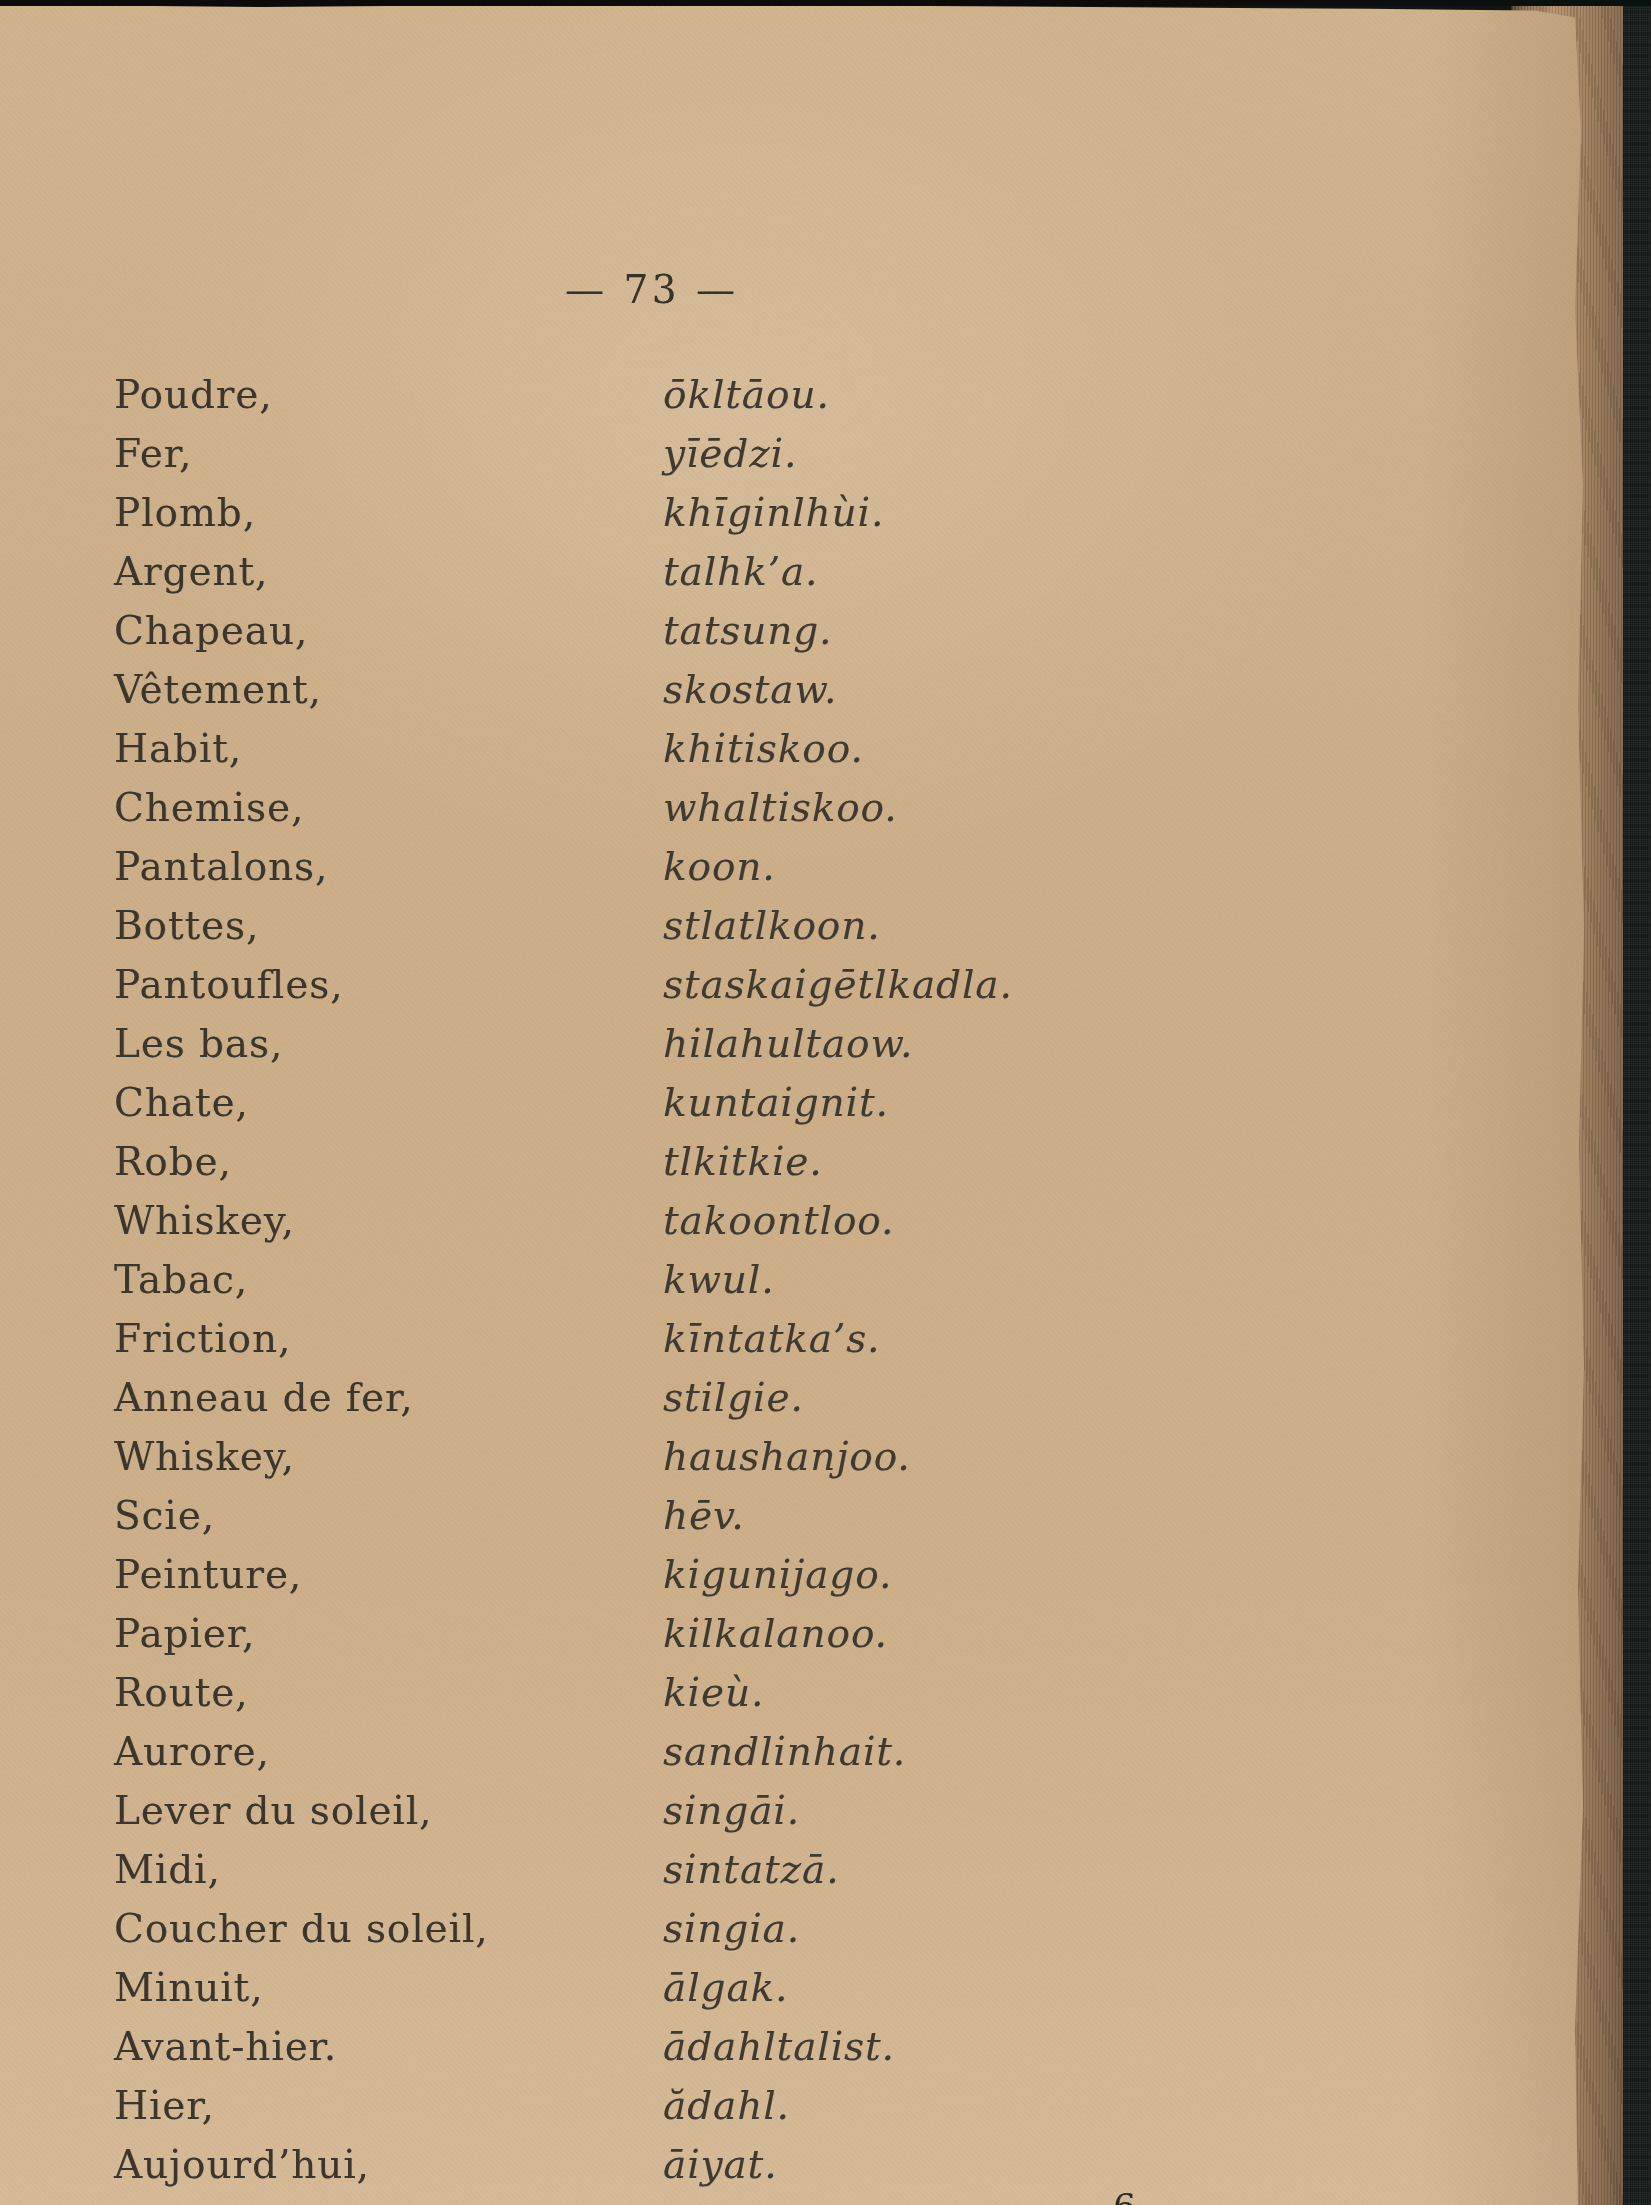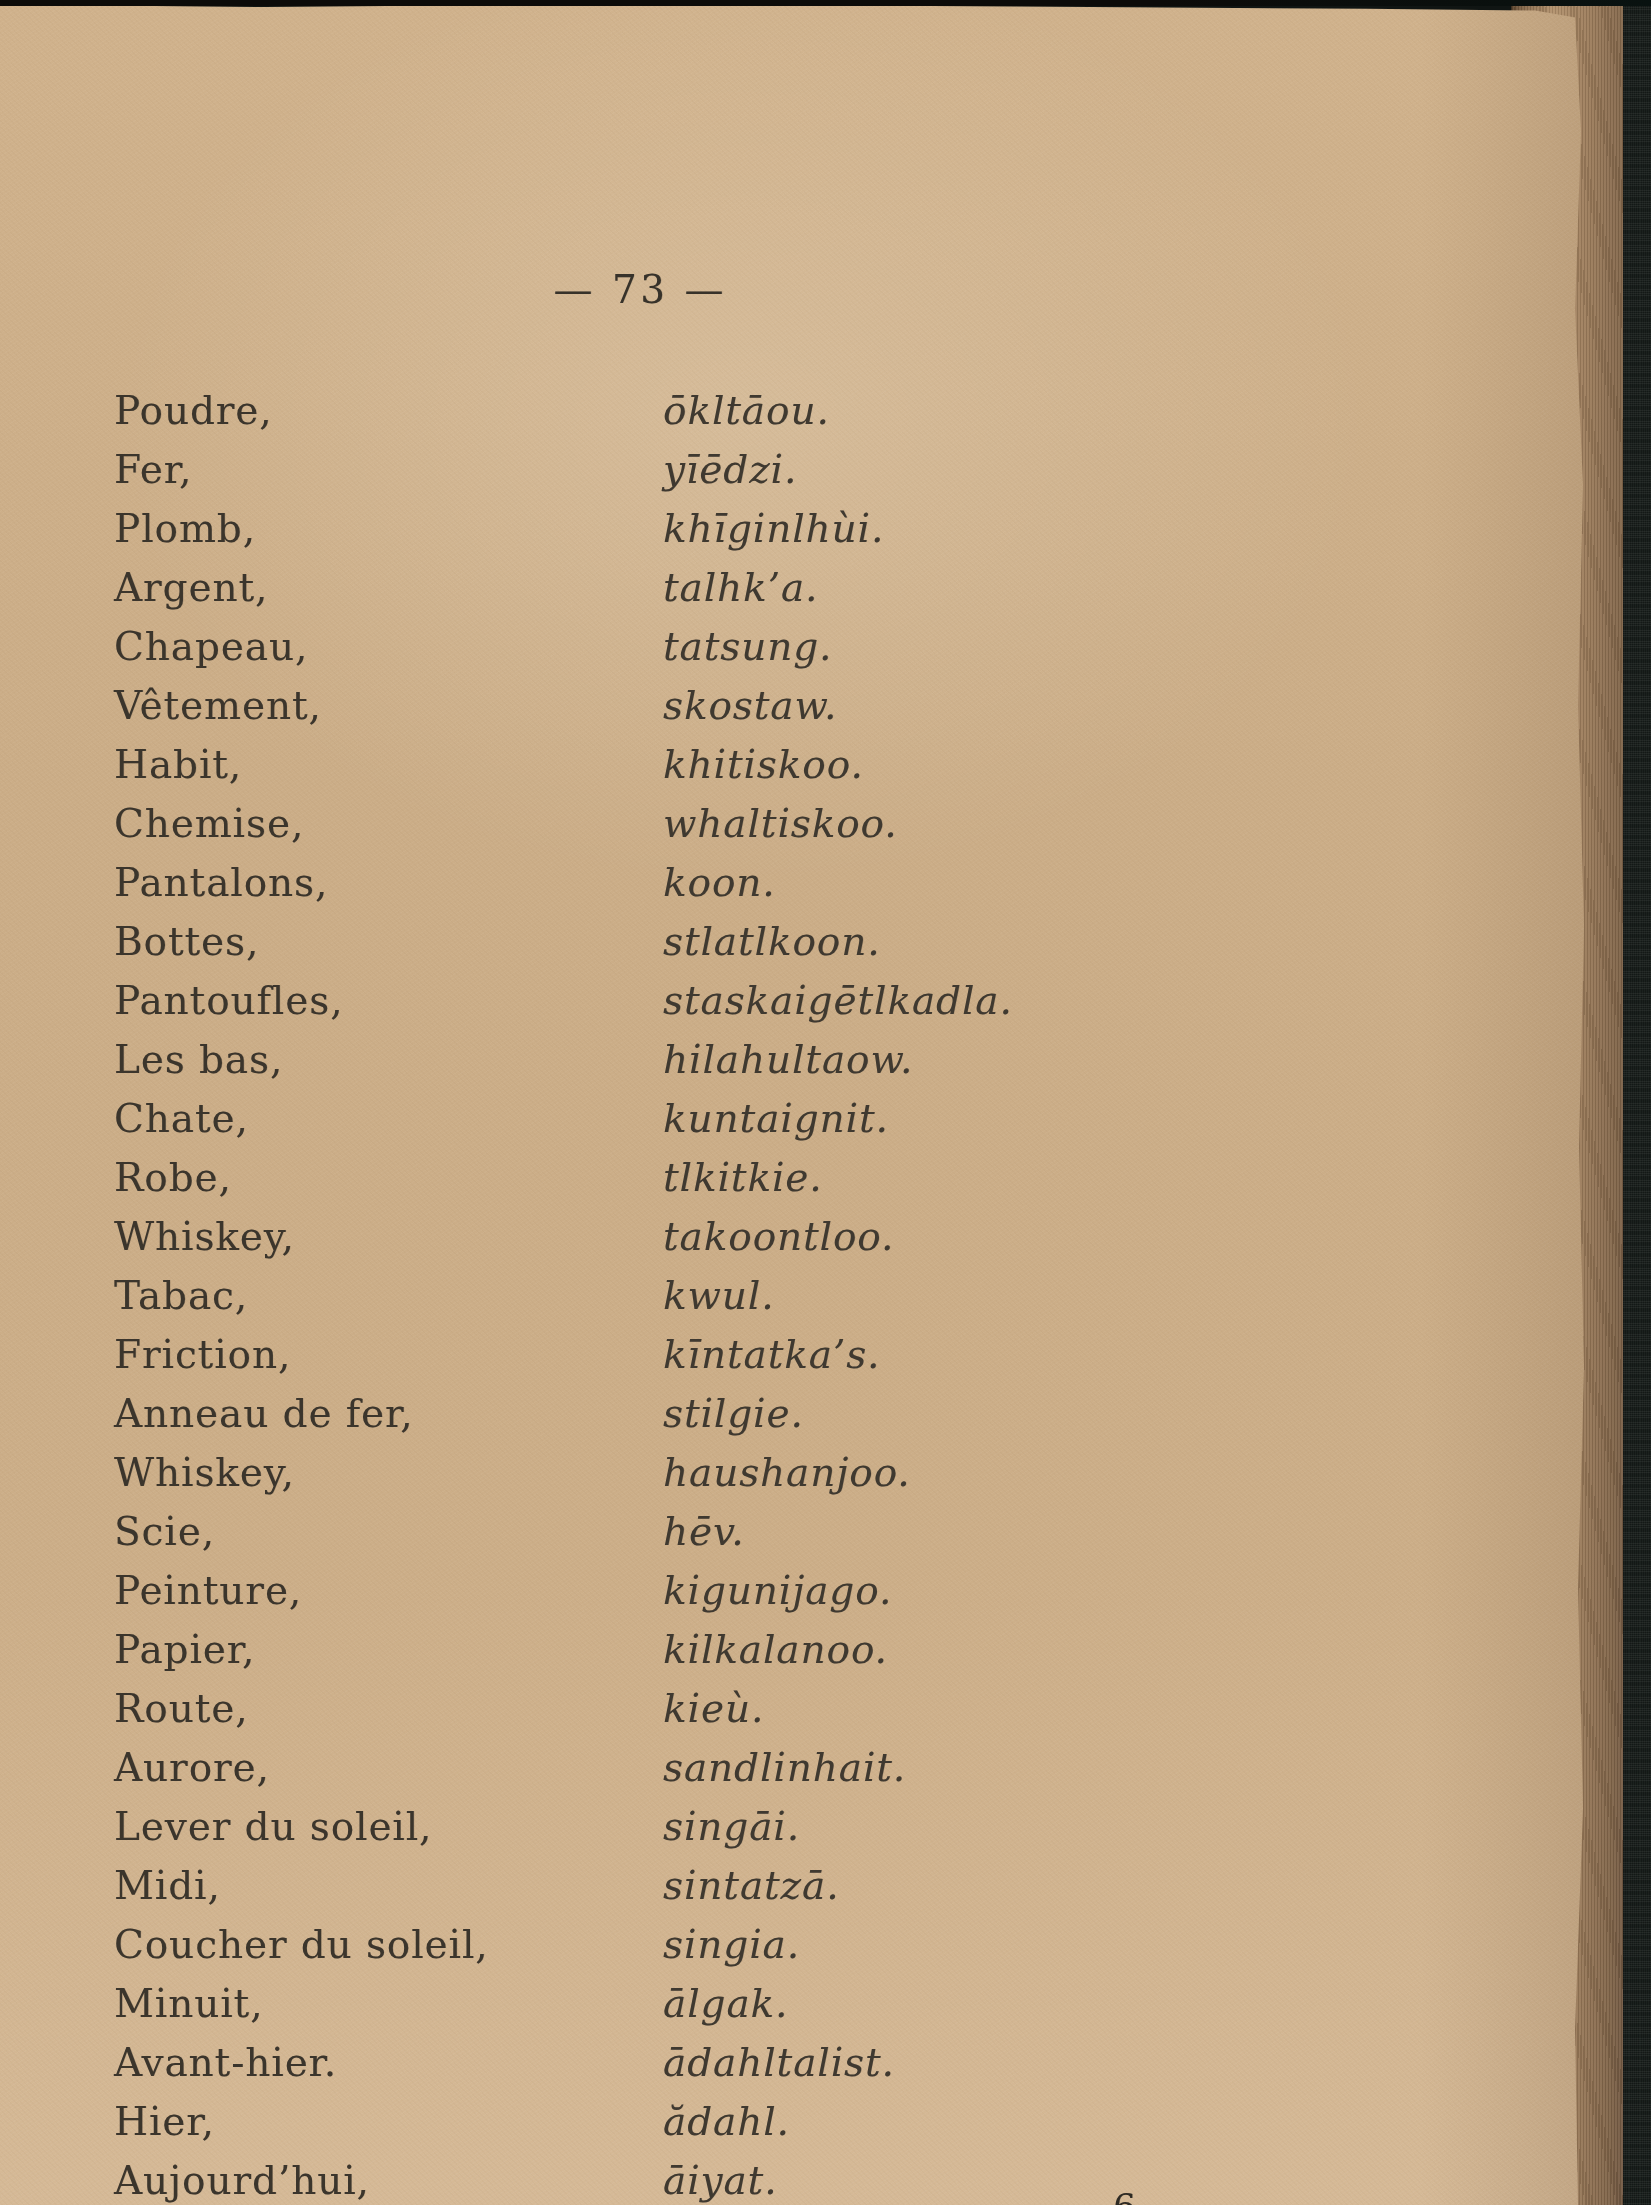--- a/index.html
+++ b/index.html
@@ -46,27 +46,27 @@
       linear-gradient(90deg, rgba(0,0,0,0) 86%, rgba(92,66,43,0.16) 96%, rgba(92,66,43,0.34) 100%),
       linear-gradient(180deg,#d0b28c 0%,#cbad87 30%,#ccae88 60%,#d6ba97 85%,#dcc1a1 100%);
   }
 
   
   .top-strip{position:absolute;top:0;left:0;width:100%;height:5.7px;
     background:linear-gradient(90deg,#0c0b09 0%,#0c0b09 70%,#091210 100%);}
 
   
   .page-number{
-    position:absolute;left:533px;top:270px;width:194px;
-    text-align:right;font-size:39px;line-height:1;
+    position:absolute;left:565px;top:270px;width:194px;
+    text-align:left;font-size:39px;line-height:1;
     letter-spacing:3.5px;color:#37322a;
     text-shadow:0.4px 0.4px 0.4px rgba(55,50,42,0.25);
   }
   .vocab{position:absolute;left:114px;top:374px;width:1147px;}
-  .row{display:flex;align-items:flex-end;height:59px;}
+  .row{display:flex;align-items:flex-start;height:59px;}
   .fr{
     width:504px;flex:0 0 504px;
     font-size:39px;line-height:1.1;letter-spacing:0.9px;
     color:#3b352c;text-shadow:0.4px 0.4px 0.4px rgba(59,53,44,0.25);
   }
   .fr.it{}
   .nat{
     font-size:39px;line-height:1.1;letter-spacing:0.9px;
     font-style:italic;color:#3f3930;
     text-shadow:0.4px 0.4px 0.4px rgba(63,57,48,0.25);

